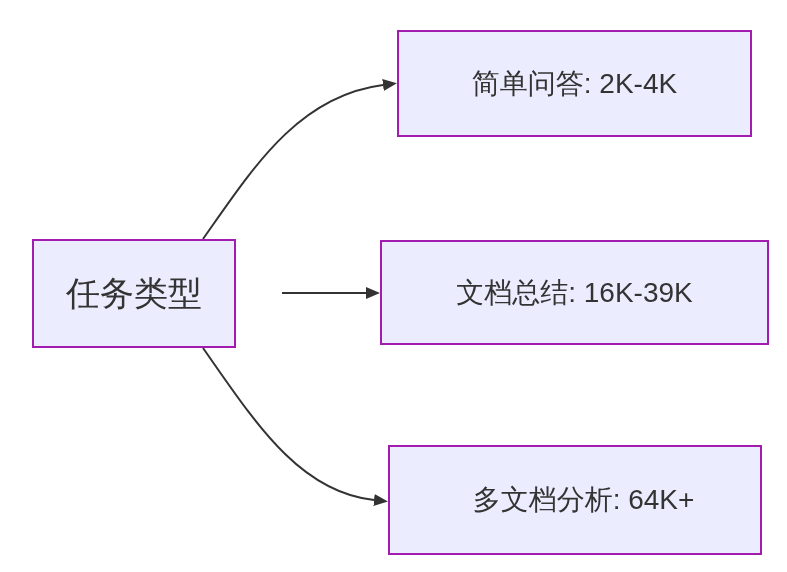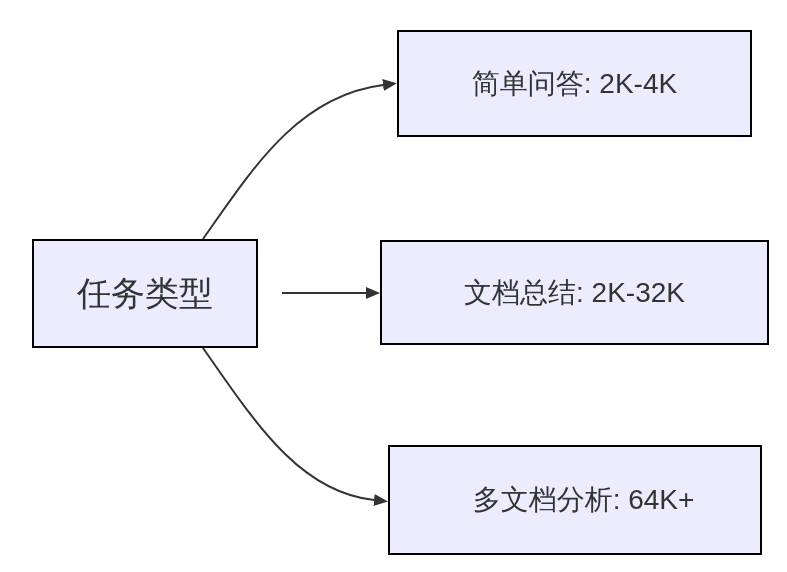--- a/index.html
+++ b/index.html
@@ -14,30 +14,30 @@
   svg.edge-layer {
     position: absolute;
     left: 0; top: 0;
     width: 787px; height: 572px;
     pointer-events: none;
   }
   .node {
     position: absolute;
     box-sizing: border-box;
     background: #ECECFF;
-    border: 2px solid #000000;
+    border: 2px solid #a21caf;
     color: #333333;
     display: flex;
     align-items: center;
     justify-content: center;
     text-align: center;
     line-height: 1.2;
     white-space: nowrap;
   }
-  .node-root  { left: 32px;  top: 239px; width: 226px; height: 109px; font-size: 34px; }
+  .node-root  { left: 32px;  top: 239px; width: 204px; height: 109px; font-size: 34px; }
   .node-qa    { left: 397px; top: 30px;  width: 355px; height: 107px; font-size: 28px; }
   .node-doc   { left: 380px; top: 240px; width: 389px; height: 105px; font-size: 28px; }
   .node-multi { left: 388px; top: 445px; width: 374px; height: 110px; font-size: 28px; padding-left: 17px; }
   .edge {
     stroke: #333333;
     stroke-width: 2px;
     fill: none;
   }
 </style>
 </head>
@@ -58,20 +58,20 @@
 
   <div class="node node-root">
     <span>任务类型</span>
   </div>
 
   <div class="node node-qa">
     <span>简单问答: 2K-4K</span>
   </div>
 
   <div class="node node-doc">
-    <span>文档总结: 2K-32K</span>
+    <span>文档总结: 16K-39K</span>
   </div>
 
   <div class="node node-multi">
     <span>多文档分析: 64K+</span>
   </div>
 
 </div>
 
 </body></html>

